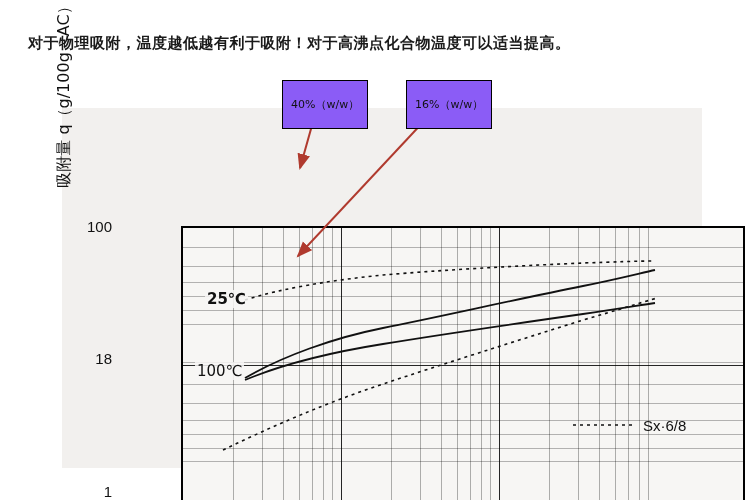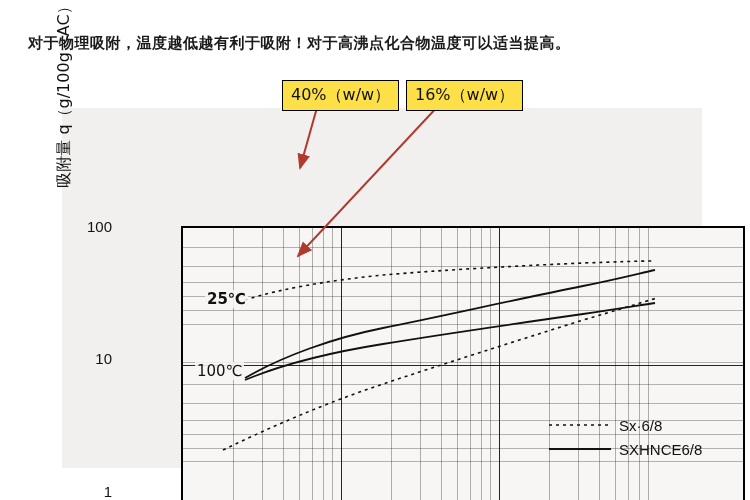--- a/index.html
+++ b/index.html
@@ -77,59 +77,59 @@
     color:#111;
     font-family:"DejaVu Sans", sans-serif;
     background:rgba(247,246,244,0.85);
     padding:0 2px;
   }
 
   
   .callout {
     position:absolute;
     border:1.5px solid #000;
-    background:#fde047;
-    font-size:16px;
-    font-family:"DejaVu Sans", sans-serif;
-    color:#111;
-    padding:4px 8px;
+    background:#8b5cf6;
+    font-size:11px;
+    font-family:"DejaVu Sans", sans-serif;
+    color:#111;
+    padding:16px 8px;
     white-space:nowrap;
   }
   #callout-40 { left:282px; top:80px; }
   #callout-16 { left:406px; top:80px; }
 
   svg#arrows { position:absolute; left:0; top:0; width:750px; height:500px; pointer-events:none; }
 
   
   #legend {
     position:absolute;
     left:486px; top:300px;
     width:190px;
     font-size:15px;
     font-family:"Liberation Sans", sans-serif;
     color:#111;
   }
-  .legend-row { display:flex; align-items:center; height:24px; }
+  .legend-row { display:flex; align-items:center; height:24px;margin-left:24px; }
   .legend-sample { width:62px; height:12px; margin-right:8px; flex:0 0 62px; }
   .legend-label { white-space:nowrap; }
 </style>
 </head>
 <body>
 
 <div id="headline">对于物理吸附，温度越低越有利于吸附！对于高沸点化合物温度可以适当提高。</div>
 
 <div id="chart-area">
 
   <div id="yaxis-title">吸附量 q（g/100g－AC）</div>
 
   <div class="ytick-wrap" style="left:14px; top:110px;">
     <div class="ytick">100</div>
   </div>
   <div class="ytick-wrap" style="left:14px; top:242px;">
-    <div class="ytick">10</div>
+    <div class="ytick">18</div>
   </div>
   <div class="ytick-wrap" style="left:14px; top:375px;">
     <div class="ytick">1</div>
   </div>
 
   <div id="plot">
 
     <div class="vgrid minor" style="left:50px"></div>
     <div class="vgrid minor" style="left:79px"></div>
     <div class="vgrid minor" style="left:100px"></div>
@@ -185,26 +185,20 @@
 
     <div class="temp-label" style="left:22px; top:62px;font-weight:bold;">25℃</div>
     <div class="temp-label" style="left:12px; top:134px;">100℃</div>
 
     <div id="legend" style="position:absolute; left:366px; top:185px; width:200px;">
       <div class="legend-row">
         <svg class="legend-sample" viewBox="0 0 62 12">
           <line x1="0" y1="6" x2="62" y2="6" stroke="#111" stroke-width="1.6" stroke-dasharray="3 4"></line>
         </svg>
         <span class="legend-label">Sx·6/8</span>
-      </div>
-      <div class="legend-row">
-        <svg class="legend-sample" viewBox="0 0 62 12">
-          <line x1="0" y1="6" x2="62" y2="6" stroke="#111" stroke-width="1.8"></line>
-        </svg>
-        <span class="legend-label">SXHNCE6/8</span>
       </div>
     </div>
   </div>
 </div>
 
 <svg id="arrows">
   <defs>
     <marker id="ah" markerWidth="9" markerHeight="9" refX="7" refY="3.2" orient="auto">
       <path d="M0,0 L8,3.2 L0,6.4 z" fill="#b03a2e"></path>
     </marker>

